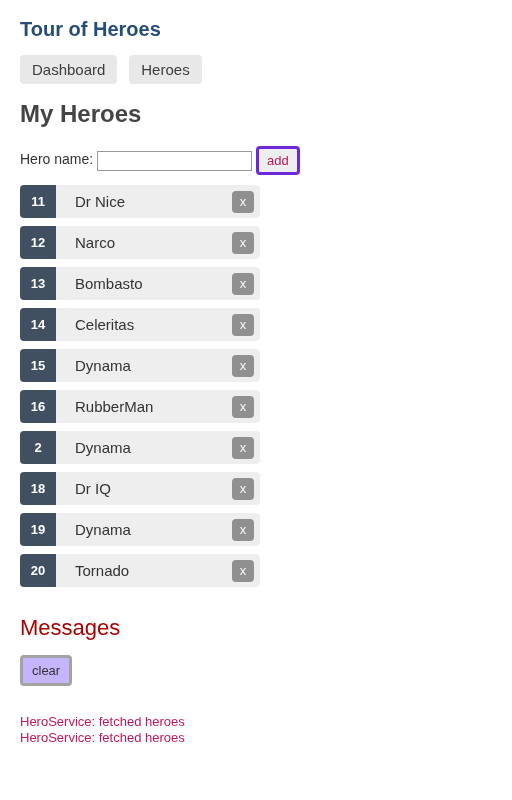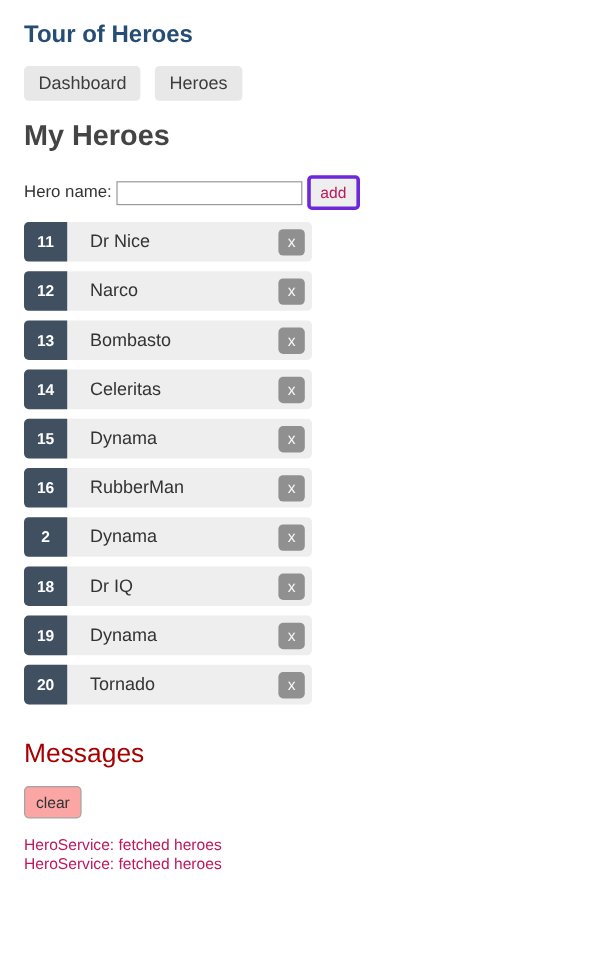--- a/index.html
+++ b/index.html
@@ -114,28 +114,28 @@
     cursor: pointer;
     padding: 0;
   }
   h2.messages-title {
     color: #a80000;
     font-size: 22px;
     font-weight: 500;
     margin: 28px 0 14px 0;
   }
   button.clear {
-    background: #fca5a5;
-    border: 1px solid #a3a3a3;
+    background: #c4b5fd;
+    border: 3px solid #a3a3a3;
     border-radius: 4px;
     padding: 5px 9px;
     font-size: 13px;
     color: #333;
     cursor: pointer;
-    margin-bottom: 14px;
+    margin-bottom: 28px;
   }
   .messages div {
     font-size: 13px;
     color: #be185d;
     line-height: 1.25;
   }
 </style>
 </head>
 <body>
 

